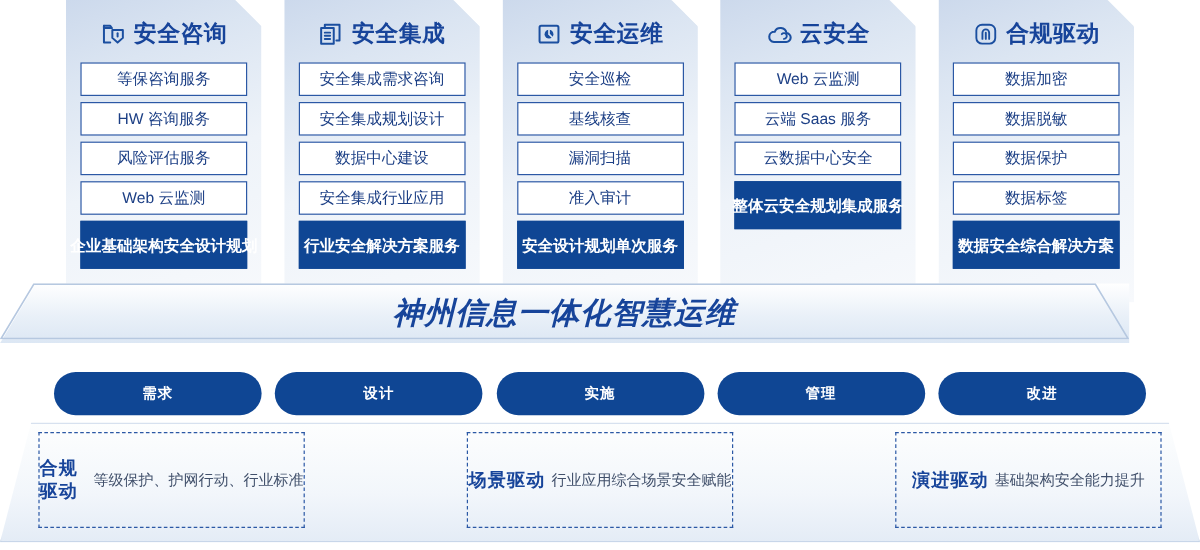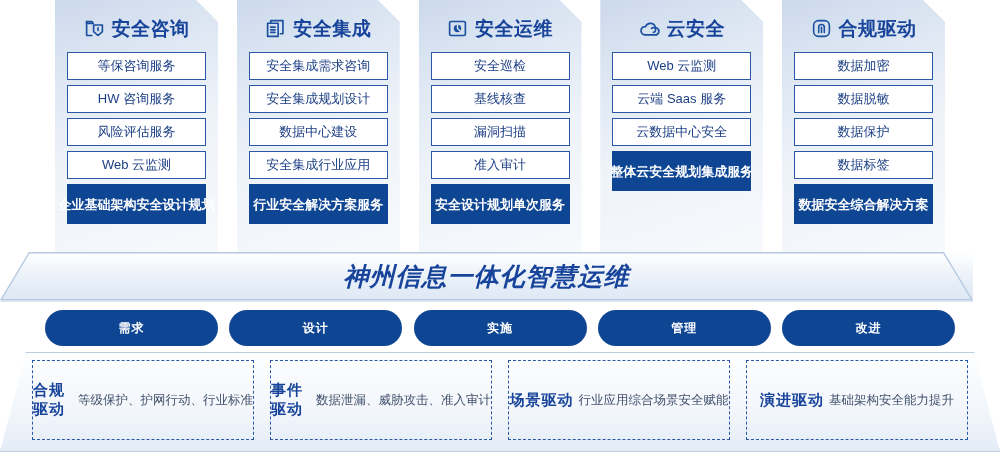--- a/index.html
+++ b/index.html
@@ -95,24 +95,23 @@
     text-align: center;
     display: flex;
     align-items: center;
     justify-content: center;
   }
 
   
   #banner {
     position: absolute;
     left: 0;
-    top: 252px;
+    top: 236px;
     width: 941px;
     height: 50px;
-    padding-left: 32px;
   }
   .banner-shape {
     position: absolute;
     inset: 0;
     background: linear-gradient(180deg, #ffffff 0%, #e9f0f8 55%, #dce7f4 100%);
     -webkit-clip-path: polygon(30px 0, 970px 0, 1000px 100%, 0 100%);
     clip-path: polygon(30px 0, 970px 0, 1000px 100%, 0 100%);
   }
   .banner-border {
     position: absolute;
@@ -335,24 +334,20 @@
   </div>
 
 <div id="bottom">
   <div class="bottom-shape"></div>
   <div class="bottom-inner">
       <div class="drv">
         <div class="drv-title">合规驱动</div>
         <div class="drv-sub">等级保护、护网行动、行业标准</div>
       </div>
       <div class="drv">
-        <div class="drv-title">事件驱动</div>
-        <div class="drv-sub">数据泄漏、威胁攻击、准入审计</div>
-      </div>
-      <div class="drv">
         <div class="drv-title">场景驱动</div>
         <div class="drv-sub">行业应用综合场景安全赋能</div>
       </div>
       <div class="drv">
         <div class="drv-title">演进驱动</div>
         <div class="drv-sub">基础架构安全能力提升</div>
       </div>
     </div>
 </div>
 

